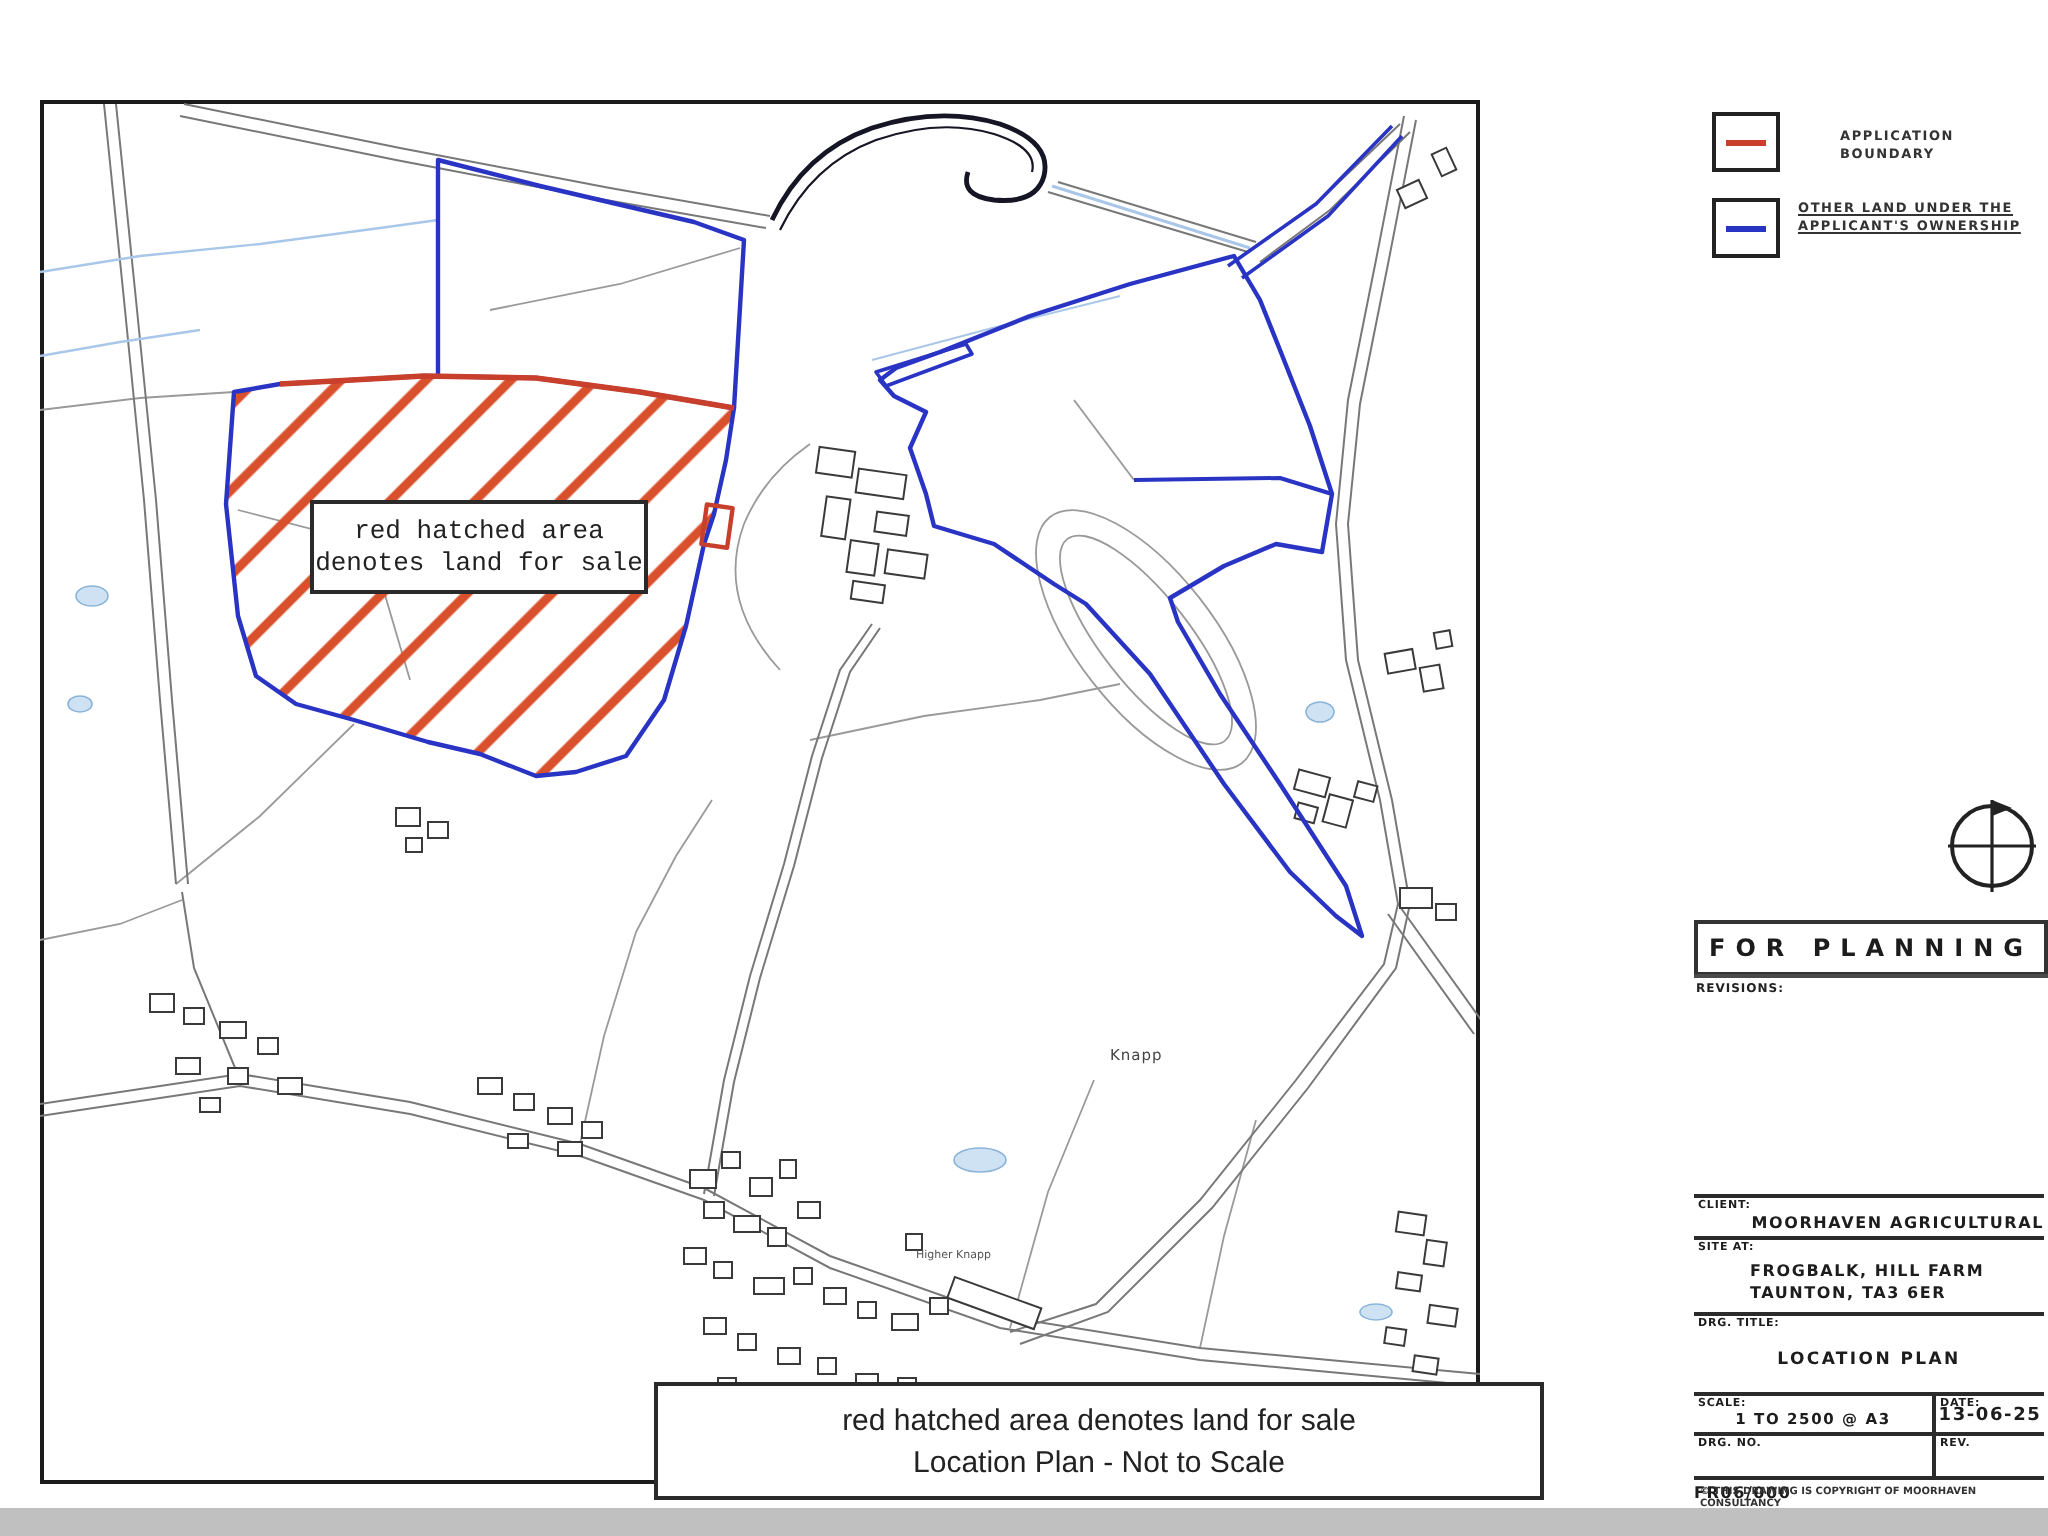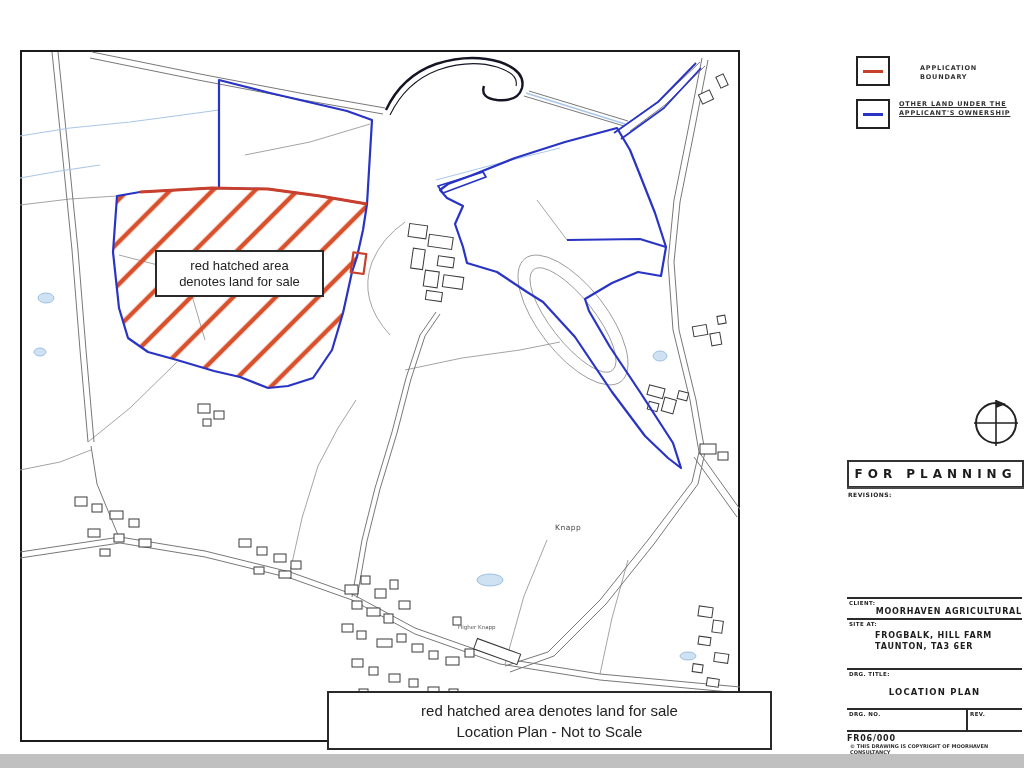--- a/index.html
+++ b/index.html
@@ -6,21 +6,21 @@
   body{width:1024px;height:768px;background:#ffffff;position:relative;overflow:hidden;
        font-family:"DejaVu Sans",sans-serif;color:#1d1d1d;}
   .abs{position:absolute;}
 
   
   .map-svg{left:20px;top:50px;width:720px;height:692px;}
 
   
   .note-box{left:155px;top:250px;width:165px;height:43px;background:#ffffff;
             border:2px solid #2a2a2a;display:flex;flex-direction:column;justify-content:center;
-            align-items:center;font-family:Liberation Sans, sans-serif;font-size:13px;
+            align-items:center;font-family:Liberation Mono, monospace;font-size:13px;
             color:#222;line-height:16px;z-index:5;}
   
   .caption-box{left:327px;top:691px;width:441px;height:55px;background:#ffffff;
             border:2px solid #2a2a2a;display:flex;flex-direction:column;justify-content:center;
             align-items:center;font-family:"Liberation Sans",sans-serif;font-size:15px;
             color:#222;line-height:21px;z-index:6;}
 
   
   .swatch{width:30px;height:26px;border:2px solid #222;display:flex;align-items:center;justify-content:center;background:#fff;}
   .sw-line{width:20px;height:3px;display:block;}
@@ -32,21 +32,21 @@
          font-size:12px;font-weight:bold;letter-spacing:5px;color:#1c1c1c;white-space:nowrap;}
   .stamp-rule{left:847px;top:487px;width:177px;height:2px;background:#4a4a4a;}
   .revisions{left:848px;top:491px;font-size:6px;font-weight:bold;letter-spacing:0.5px;color:#222;}
 
   
   .tb{left:847px;top:597px;width:175px;border-bottom:2px solid #2b2b2b;}
   .tb-row{position:relative;border-top:2px solid #2b2b2b;box-sizing:border-box;}
   .tb-lab{position:absolute;left:2px;top:1px;font-size:5.5px;font-weight:bold;letter-spacing:0.4px;}
   .tb-val{font-size:8px;font-weight:bold;letter-spacing:0.8px;white-space:nowrap;}
   .r-client{height:21px;}
-  .r-site{height:50px;}
+  .r-site{height:38px;}
   .r-title{height:40px;}
   .r-scale{height:20px;}
   .r-no{height:22px;}
   .cellL{position:absolute;left:0;top:0;bottom:0;width:119px;}
   .cellR{position:absolute;left:119px;top:0;bottom:0;right:0;border-left:2px solid #2b2b2b;}
   .copyright{left:850px;top:744px;width:172px;font-size:5px;line-height:5.5px;font-weight:bold;color:#333;}
 
   .bottom-bar{left:0;top:754px;width:1024px;height:14px;background:#c0c0c0;}
 
   .north-svg{left:966px;top:396px;width:60px;height:54px;}
@@ -264,20 +264,30 @@
       <span class="tb-lab">SITE AT:</span>
       <div class="tb-val" style="margin:10px 0 0 28px;line-height:11px;">
         <div>FROGBALK, HILL FARM</div>
         <div>TAUNTON, TA3 6ER</div>
       </div>
     </div>
     <div class="tb-row r-title">
       <span class="tb-lab">DRG. TITLE:</span>
       <div class="tb-val" style="text-align:center;margin-top:17px;font-size:8.5px;letter-spacing:1.2px;">LOCATION PLAN</div>
     </div>
+    <div class="tb-row r-scale">
+      <div class="cellL">
+        <span class="tb-lab">SCALE:</span>
+        <div class="tb-val" style="text-align:center;margin-top:7px;font-size:7.5px;">1 TO 2500 @ A3</div>
+      </div>
+      <div class="cellR">
+        <span class="tb-lab">DATE:</span>
+        <div class="tb-val" style="text-align:center;margin-top:5px;font-size:9px;">13-06-25</div>
+      </div>
+    </div>
     <div class="tb-row r-no">
       <div class="cellL">
         <span class="tb-lab">DRG. NO.</span>
         <div class="tb-val" style="text-align:left;margin-top:24px;">FR06/000</div>
       </div>
       <div class="cellR">
         <span class="tb-lab">REV.</span>
       </div>
     </div>
   </div>

